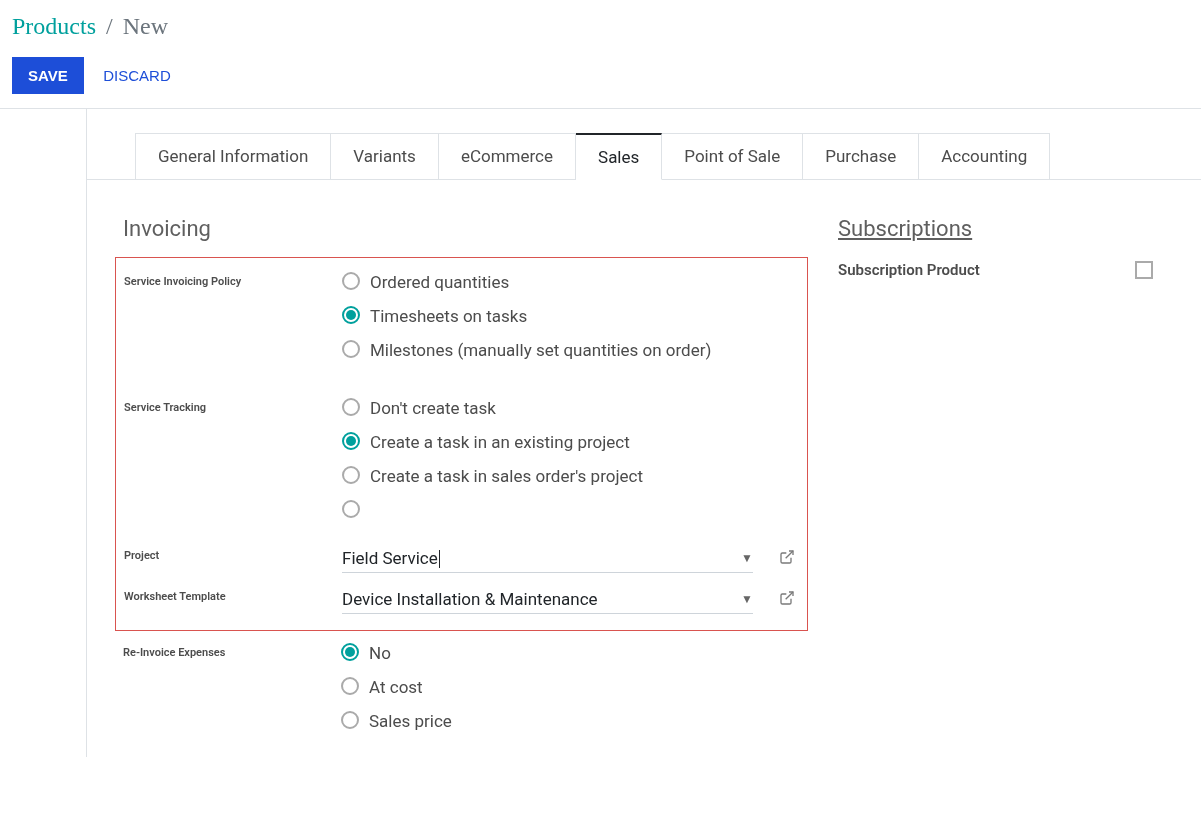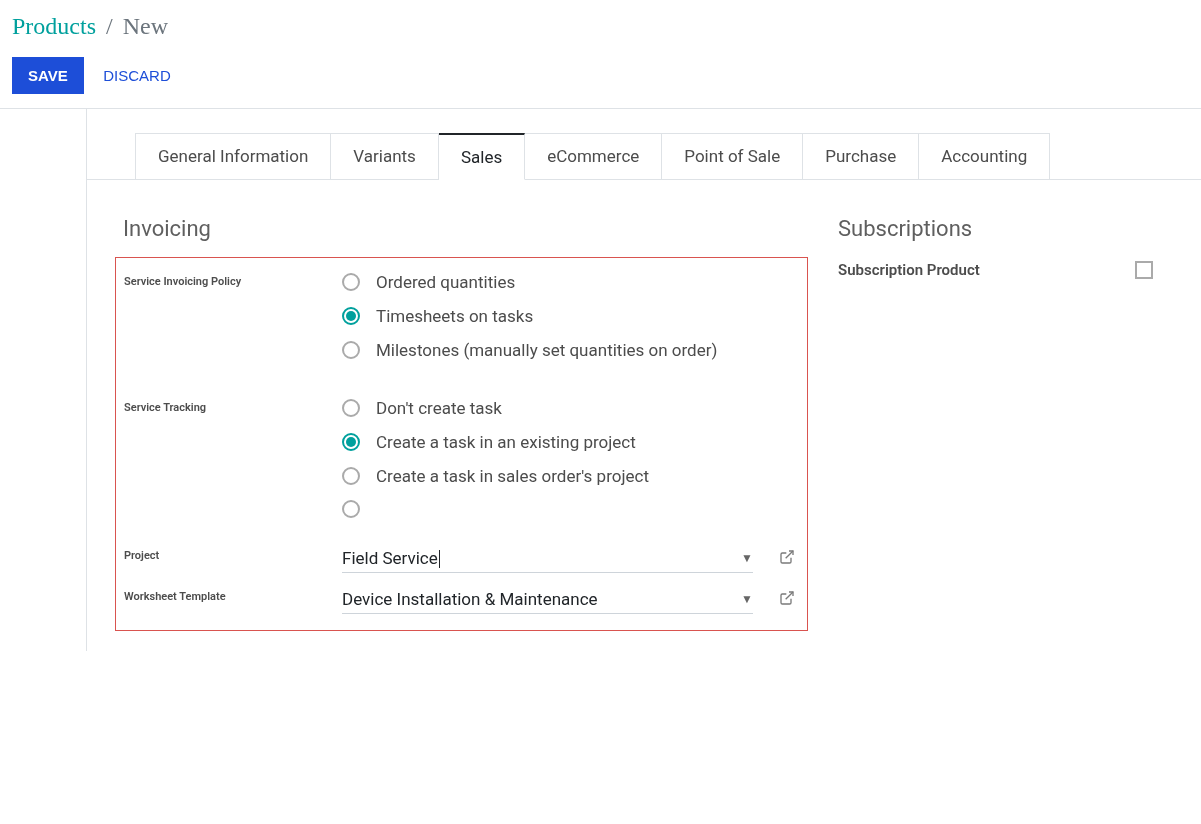--- a/index.html
+++ b/index.html
@@ -33,21 +33,21 @@
   
   .section-title { font-size: 22px; color: #5f5f5f; font-weight: 400; margin-bottom: 16px; padding-left: 8px; }
   
   .highlight-box { border: 1px solid #d9534f; padding: 6px 12px 10px 8px; }
   
   .form-row { display: flex; align-items: flex-start; padding: 6px 0; }
   .form-label { width: 218px; flex-shrink: 0; font-weight: 600; font-size: 11px; color: #4c4c4c; padding-top: 4px; line-height: 1.5; }
   .form-value { flex: 1; }
   
   .radio-group { display: flex; flex-direction: column; gap: 14px; padding-top: 2px; }
-  .radio-item { display: flex; align-items: center; gap: 16px; font-size: 17px; color: #4c4c4c; cursor: pointer; }
+  .radio-item { display: flex; align-items: flex-start; gap: 10px; font-size: 17px; color: #4c4c4c; cursor: pointer; }
   .radio-circle { width: 18px; height: 18px; border-radius: 50%; border: 2px solid #aaa; flex-shrink: 0; position: relative; }
   .radio-circle.checked { border-color: #00a09d; }
   .radio-circle.checked::after { content: ""; position: absolute; top: 2px; left: 2px; width: 10px; height: 10px; border-radius: 50%; background: #00a09d; }
   
   .select-row { display: flex; align-items: center; gap: 26px; }
   .select-input { flex: 1; display: flex; align-items: center; justify-content: space-between; border-bottom: 1px solid #ced4da; padding: 4px 0; font-size: 17px; color: #212529; }
   .select-input .caret { color: #666; font-size: 12px; }
   .ext-link { color: #7a7a7a; cursor: pointer; }
   .ext-link svg { width: 16px; height: 16px; }
   
@@ -77,22 +77,22 @@
 
 <div class="divider-top"></div>
 
 <div class="main-area">
   <div class="left-gutter"></div>
   <div class="content-panel">
 
     <div class="tabs">
       <div class="tab">General Information</div>
       <div class="tab">Variants</div>
+      <div class="tab">eCommerce</div>
       <div class="tab active">Sales</div>
-      <div class="tab">eCommerce</div>
       <div class="tab">Point of Sale</div>
       <div class="tab">Purchase</div>
       <div class="tab">Accounting</div>
     </div>
     <div class="tab-underline"></div>
 
     <div class="form-body">
       <div class="col-left">
 
         <h2 class="section-title">Invoicing</h2>
@@ -171,25 +171,42 @@
                     <path d="M18 13v6a2 2 0 0 1-2 2H5a2 2 0 0 1-2-2V8a2 2 0 0 1 2-2h6"></path>
                     <polyline points="15 3 21 3 21 9"></polyline>
                     <line x1="10" y1="14" x2="21" y2="3"></line>
                   </svg>
               </span>
             </div>
           </div>
 
         </div>
 
+        <div class="form-row" style="padding-left:8px; padding-top:10px;">
+          <div class="form-label">Re-Invoice Expenses</div>
+          <div class="form-value radio-group">
+            <label class="radio-item">
+              <span class="radio-circle checked"></span>
+              <span>No</span>
+            </label>
+            <label class="radio-item">
+              <span class="radio-circle"></span>
+              <span>At cost</span>
+            </label>
+            <label class="radio-item">
+              <span class="radio-circle"></span>
+              <span>Sales price</span>
+            </label>
+          </div>
+        </div>
 
       </div>
 
       <div class="col-right">
-        <h2 class="section-title" style="padding-left:0;">Subscriptions</h2>
+        <h2 class="section-title" style="padding-left:0;text-decoration:underline;">Subscriptions</h2>
         <div class="checkbox-row">
           <span class="checkbox-label">Subscription Product</span>
           <span class="checkbox-box"></span>
         </div>
       </div>
 
     </div>
   </div>
 </div>
 

